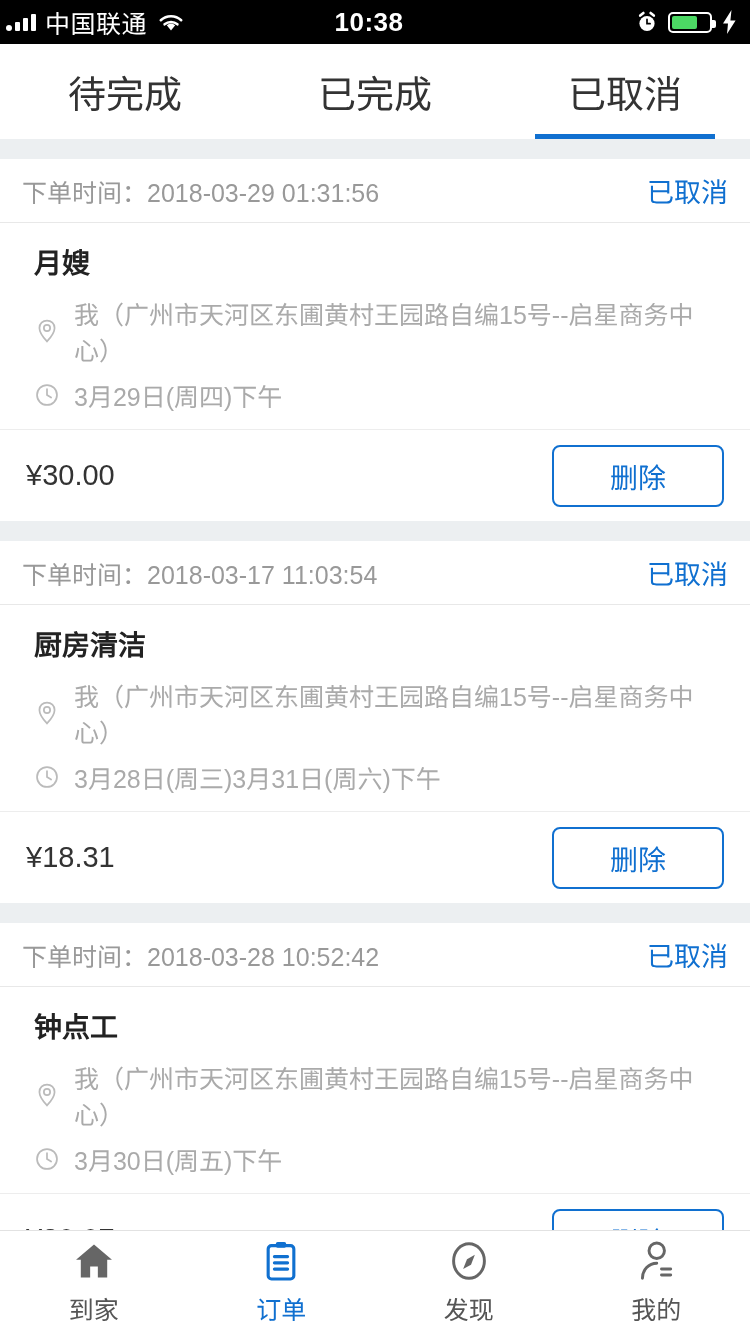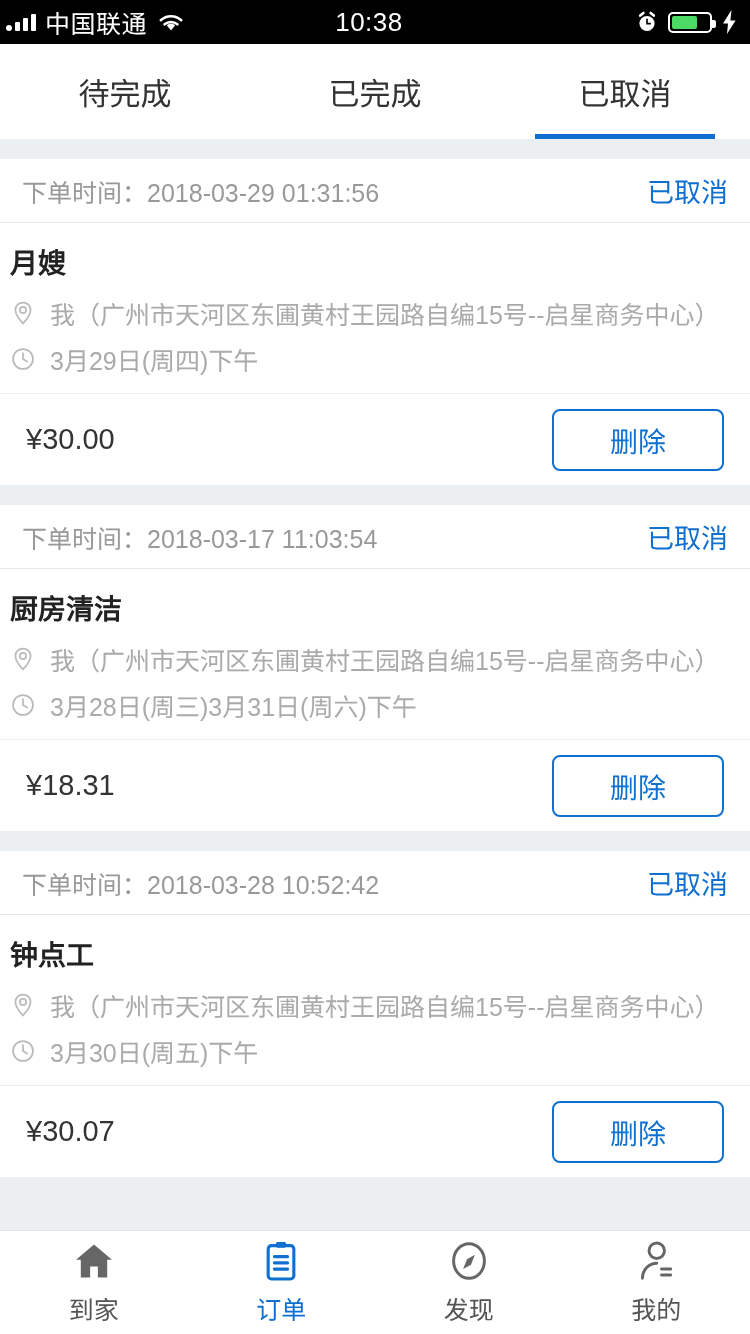--- a/index.html
+++ b/index.html
@@ -19,21 +19,21 @@
   .sb-left{ display:flex; align-items:center; gap:9px; padding-left:6px; }
   .sig{ display:flex; align-items:flex-end; gap:3px; height:17px; }
   .sig i{ display:block; width:5px; background:#fff; border-radius:1px; }
   .sig i:nth-child(1){ height:6px; border-radius:50%; width:6px; }
   .sig i:nth-child(2){ height:9px; }
   .sig i:nth-child(3){ height:13px; }
   .sig i:nth-child(4){ height:17px; }
   .carrier{ font-size:25px; letter-spacing:.5px; }
   .sb-time{
     position:absolute; left:0; right:12px; text-align:center;
-    font-size:26px; font-weight:normal; letter-spacing:.5px;
+    font-size:26px; font-weight:bold; letter-spacing:.5px;
   }
   .sb-right{
     margin-left:auto; display:flex; align-items:center;
     gap:9px; padding-right:12px;
   }
   .batt{
     width:44px; height:21px; border:2px solid #fff;
     border-radius:5px; padding:2px; position:relative;
   }
   .batt::after{
@@ -41,21 +41,21 @@
     width:4px; height:8px; background:#fff; border-radius:0 2px 2px 0;
   }
   .batt b{ display:block; height:100%; background:#4cd964; border-radius:2px; }
 
   
   .tabs{
     height:95px; background:#fff; display:flex;
     align-items:center; position:relative;
   }
   .tab{
-    flex:1; text-align:center; font-size:31px;
+    flex:1; text-align:center; font-size:38px;
     color:#333; height:100%; display:flex;
     align-items:center; justify-content:center;
     position:relative;
   }
   .tab.active::after{
     content:""; position:absolute; bottom:0;
     left:50%; transform:translateX(-50%);
     width:180px; height:5px; background:#1070d0;
   }
 
@@ -67,21 +67,21 @@
   .gap{ height:20px; background:#eceff1; }
 
   .card{ background:#fff; }
   .card-head{
     height:64px; display:flex; align-items:center;
     padding:0 22px; border-bottom:1px solid #e8e8e8;
   }
   .order-time{ font-size:25px; color:#999; }
   .order-status{ margin-left:auto; font-size:27px; color:#1070d0; }
 
-  .card-body{ padding:18px 22px 16px 10px; }
+  .card-body{ padding:18px 22px 16px 10px;margin-left:24px; }
   .svc-title{
     font-size:28px; color:#222; font-weight:bold;
     margin-bottom:14px;
   }
   .info-row{
     display:flex; align-items:center;
     font-size:25px; color:#aaa; margin-top:10px;
   }
   .info-row .ic{
     width:26px; height:26px; margin-right:14px;

